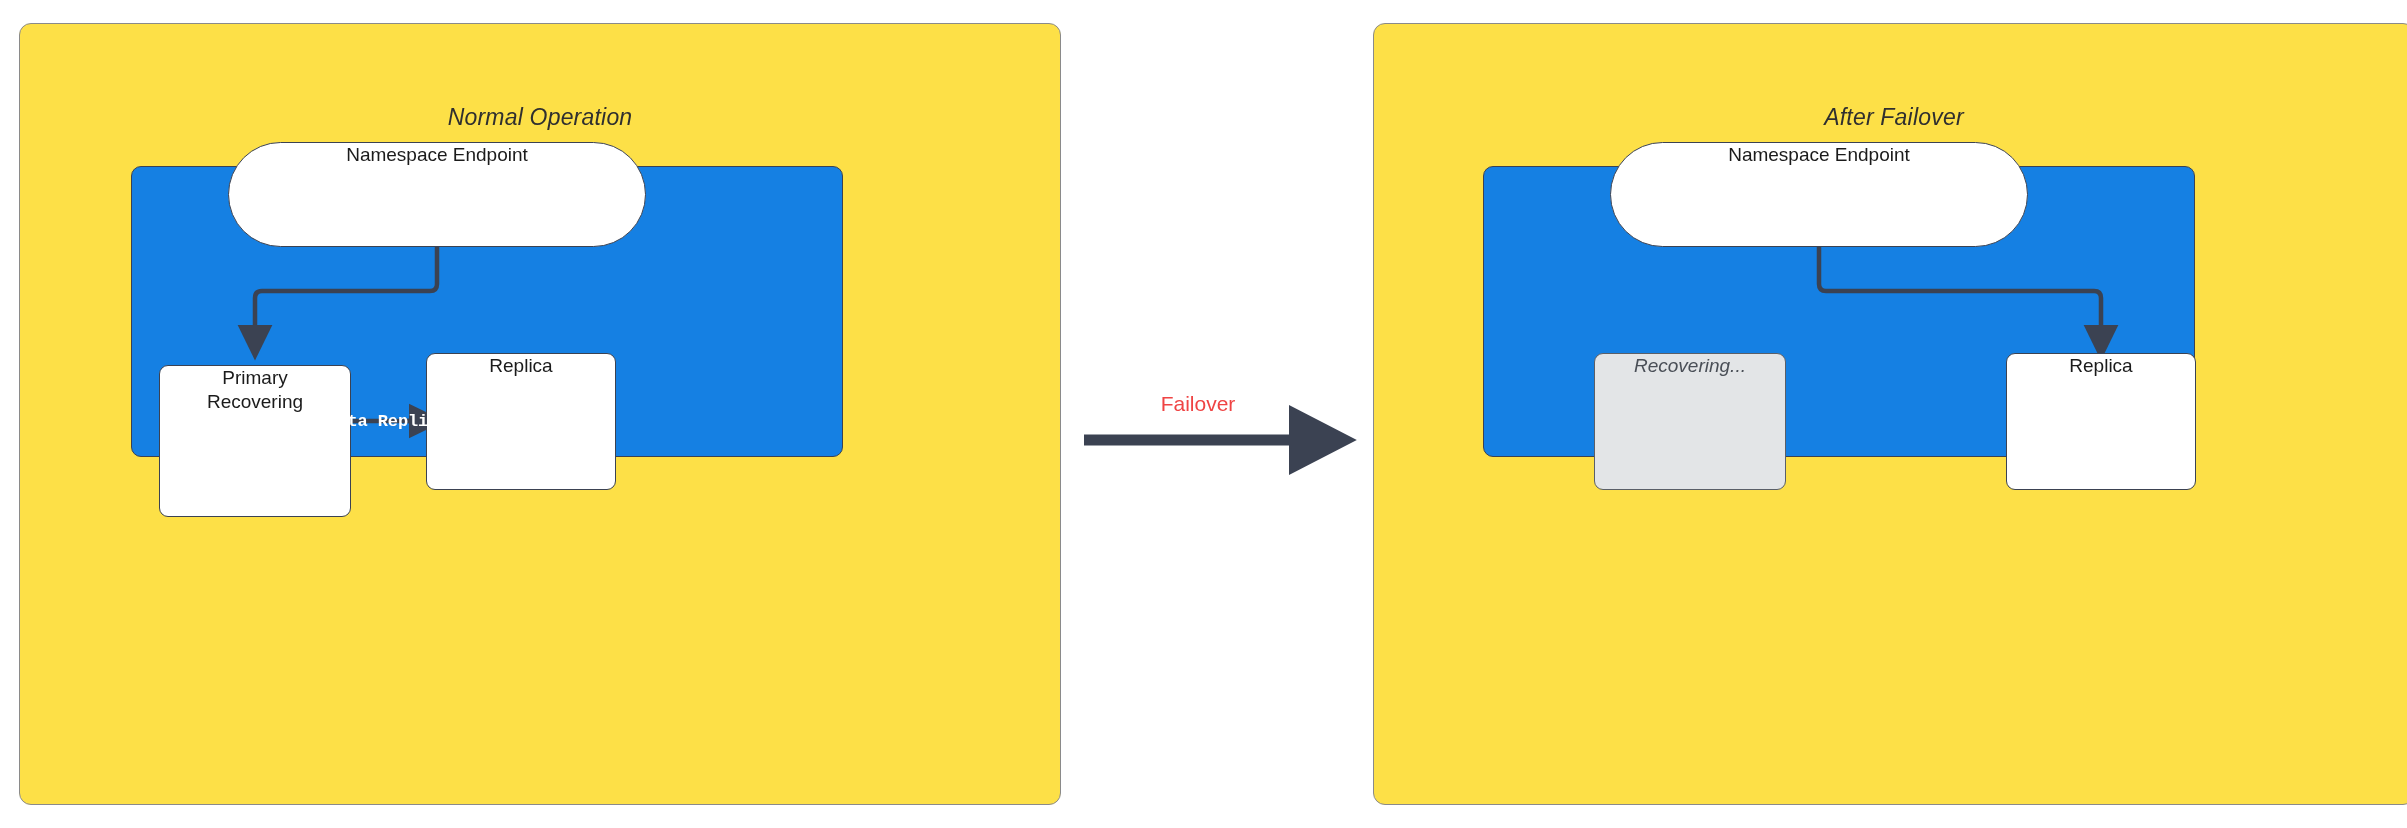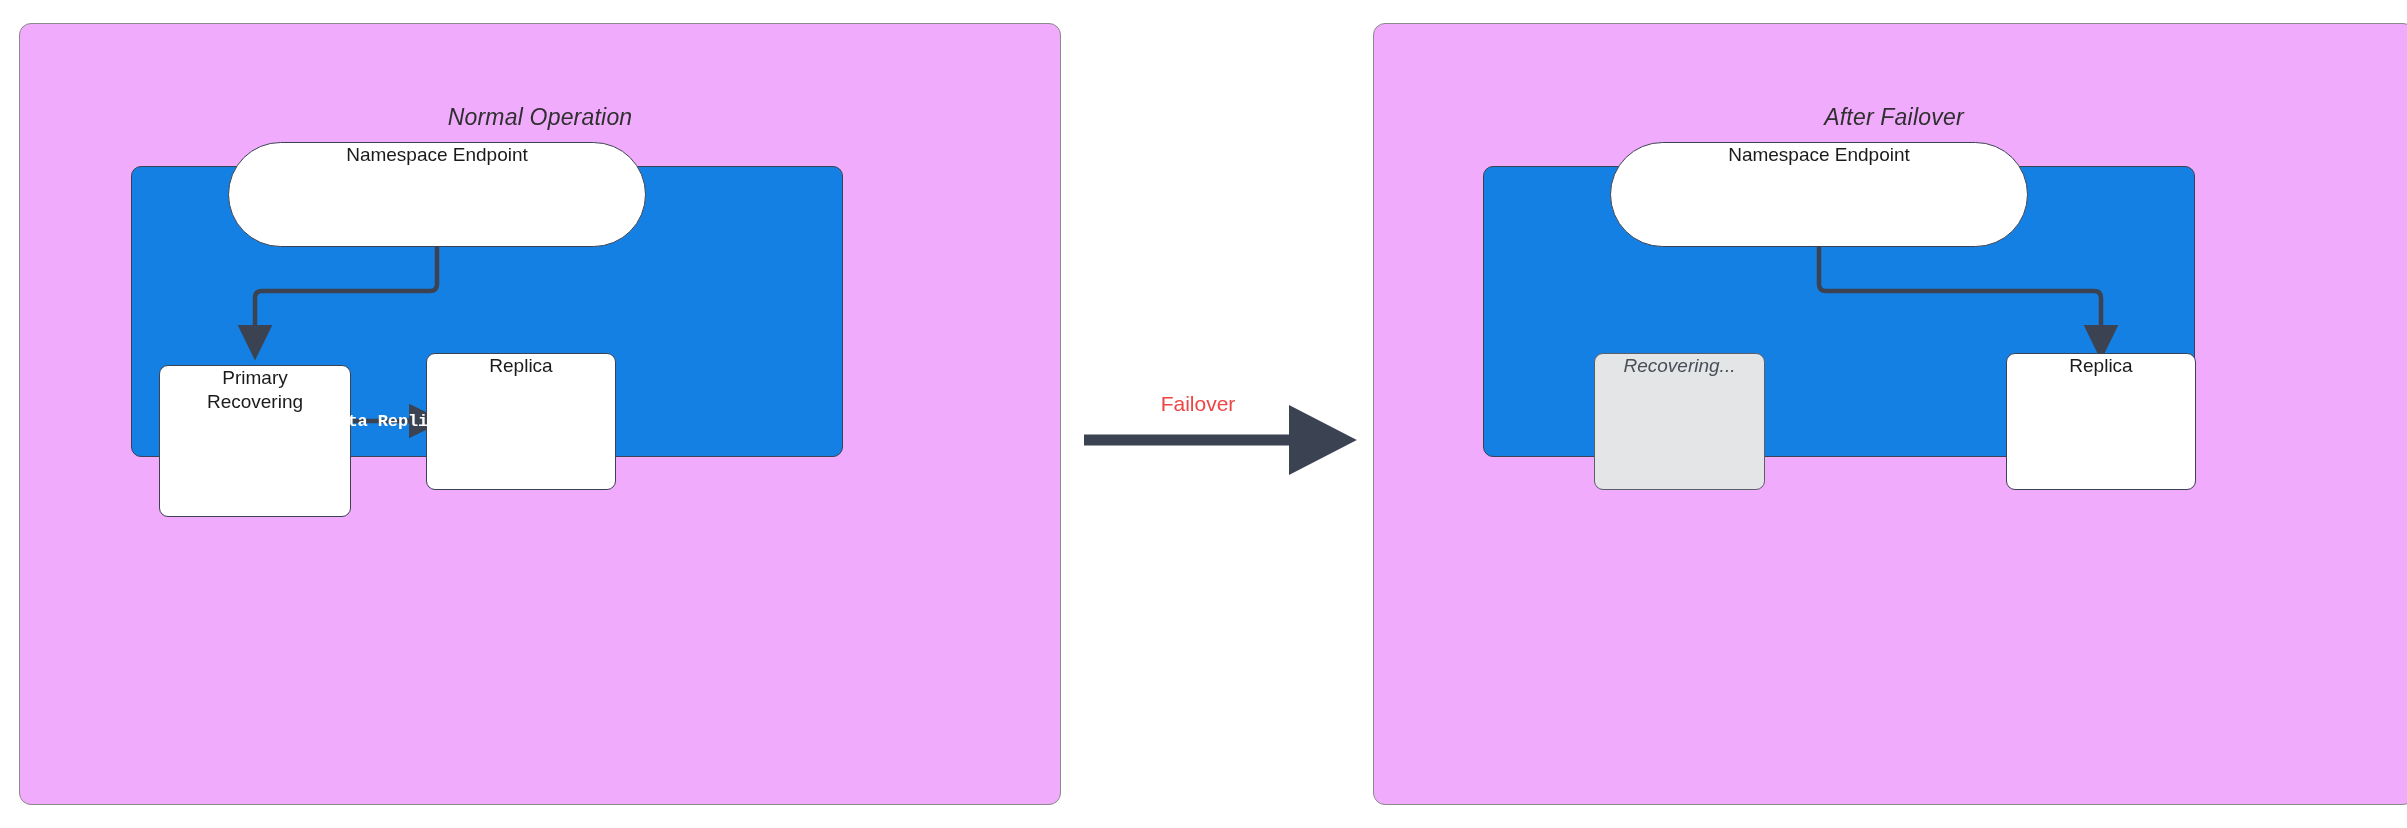--- a/index.html
+++ b/index.html
@@ -16,21 +16,21 @@
     width: 2407px;
     height: 828px;
     background: #ffffff;
     overflow: hidden;
   }
 
   
   .panel {
     position: absolute;
     box-sizing: border-box;
-    background: #f0abfc;
+    background: #fde047;
     border: 1.6px solid #8a8a8a;
     border-radius: 12px;
   }
   #panel-left  { left: 19px;   top: 23px; width: 1042px; height: 782px; }
   #panel-right { left: 1341px; top: 23px; width: 1042px; height: 782px; margin-left: 32px; }
 
   .panel-title {
     position: absolute;
     top: 80px;
     left: 0;
@@ -76,21 +76,21 @@
     font-style: italic;
   }
 
   
   #node-l-endpoint { left: 96px;  top: -25px; width: 418px; height: 105px; }
   #node-l-primary  { left: 27px;  top: 186px; width: 192px; height: 152px; margin-top: 12px; }
   #node-l-replica  { left: 294px; top: 186px; width: 190px; height: 137px; }
 
   
   #node-r-endpoint { left: 126px; top: -25px; width: 418px; height: 105px; }
-  #node-r-recover  { left: 110px; top: 186px; width: 171px; height: 137px; }
+  #node-r-recover  { left: 110px; top: 186px; width: 192px; height: 137px; }
   #node-r-replica  { left: 522px; top: 186px; width: 190px; height: 137px; }
 
   
   .edges {
     position: absolute;
     left: 0; top: 0;
     width: 2407px;
     height: 828px;
     pointer-events: none;
     overflow: visible;

